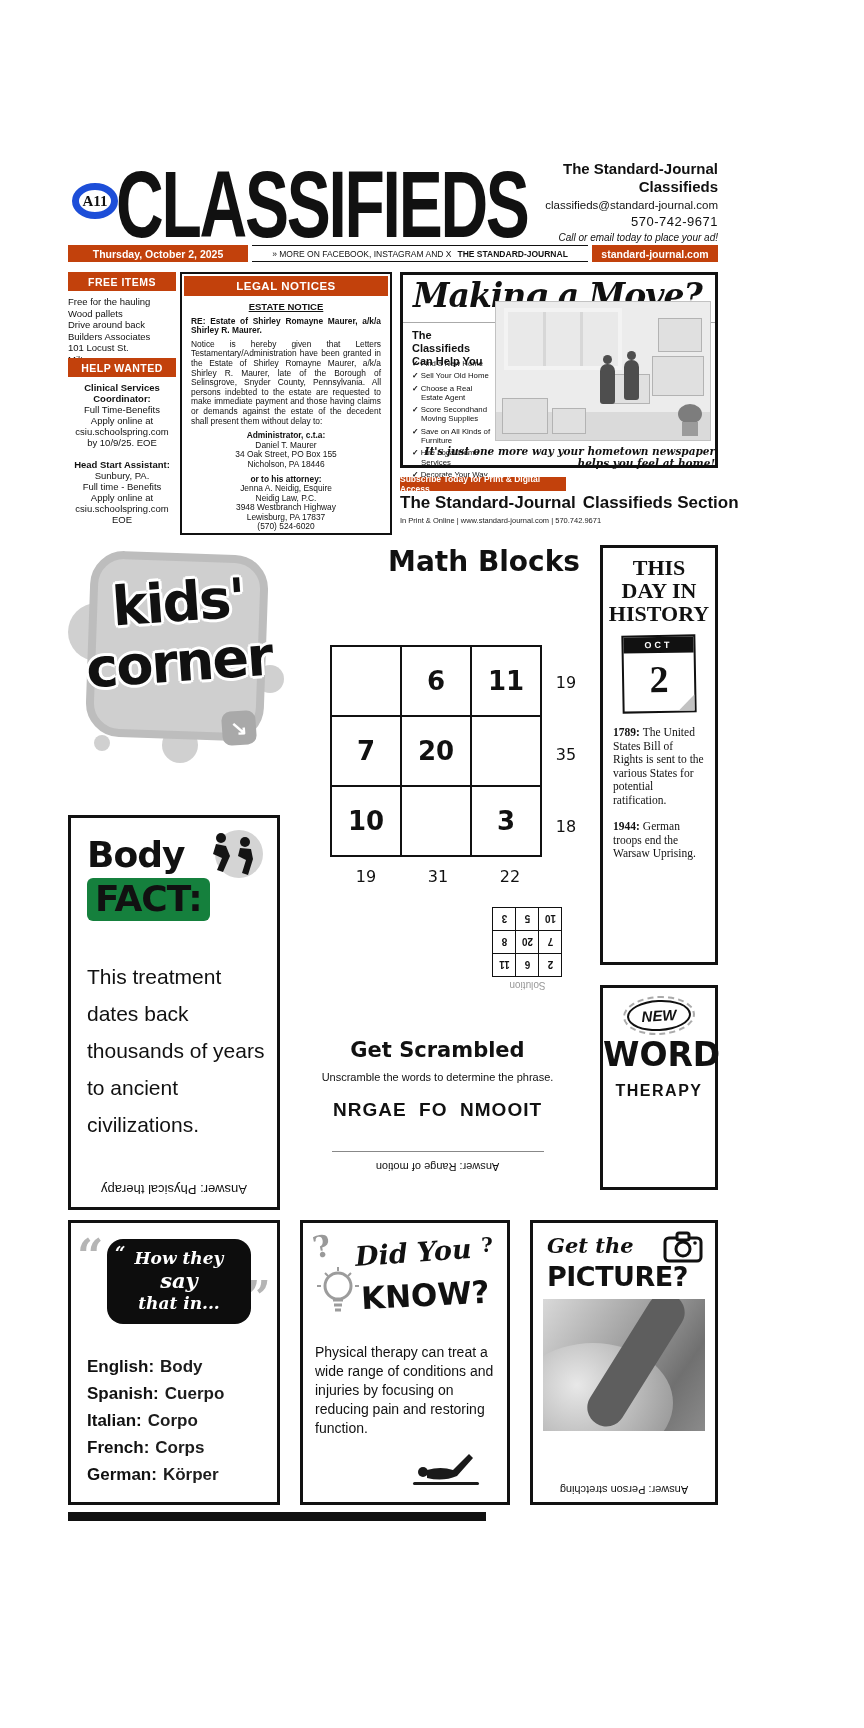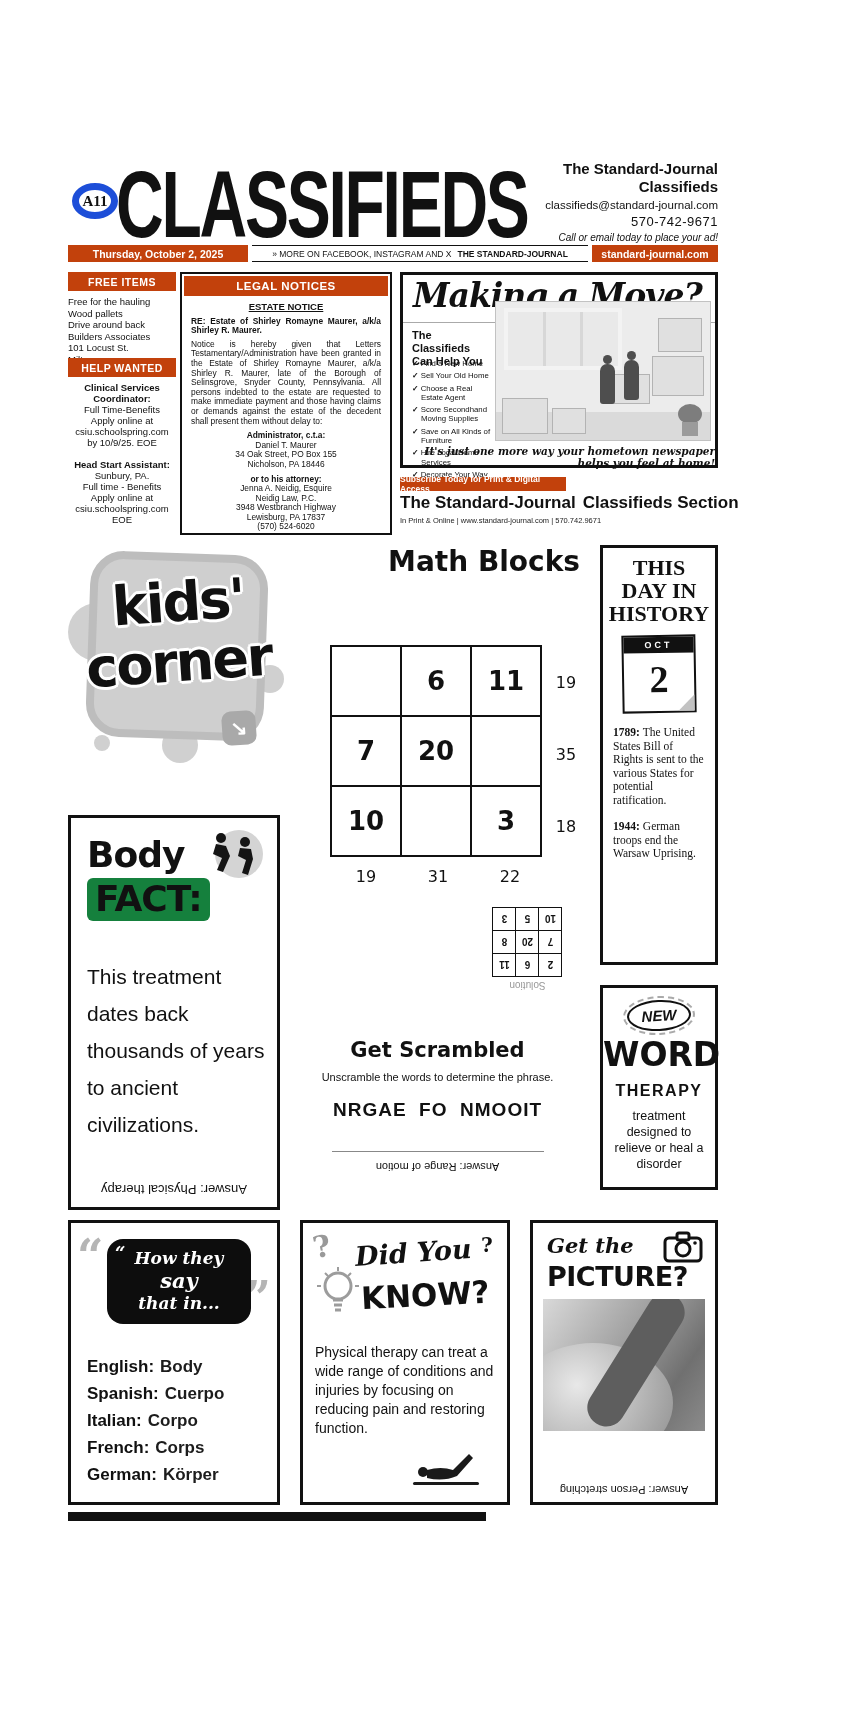--- a/index.html
+++ b/index.html
@@ -400,21 +400,20 @@
     <div id="sc-inst">Unscramble the words to determine the phrase.</div>
     <div id="sc-puzzle">NRGAE  FO  NMOOIT</div>
     <div id="sc-line"></div>
     <div id="sc-answer">Answer: Range of motion</div>
   </div>
 
   <div id="newword">
     <div id="nw-badge">NEW</div>
     <div id="nw-title">WORD</div>
     <div id="nw-word">THERAPY</div>
-    <div id="nw-def">treatment designed to relieve or heal a disorder</div>
   </div>
 
   <div id="howsay">
     <div id="hs-qopen" class="gray-quote">“</div>
     <div id="hs-qclose" class="gray-quote">”</div>
     <div id="hs-bubble">
       <div id="hs-inner-quote">“</div>
       <div class="l1">How they</div>
       <div class="l2">say</div>
       <div class="l3">that in...</div>

